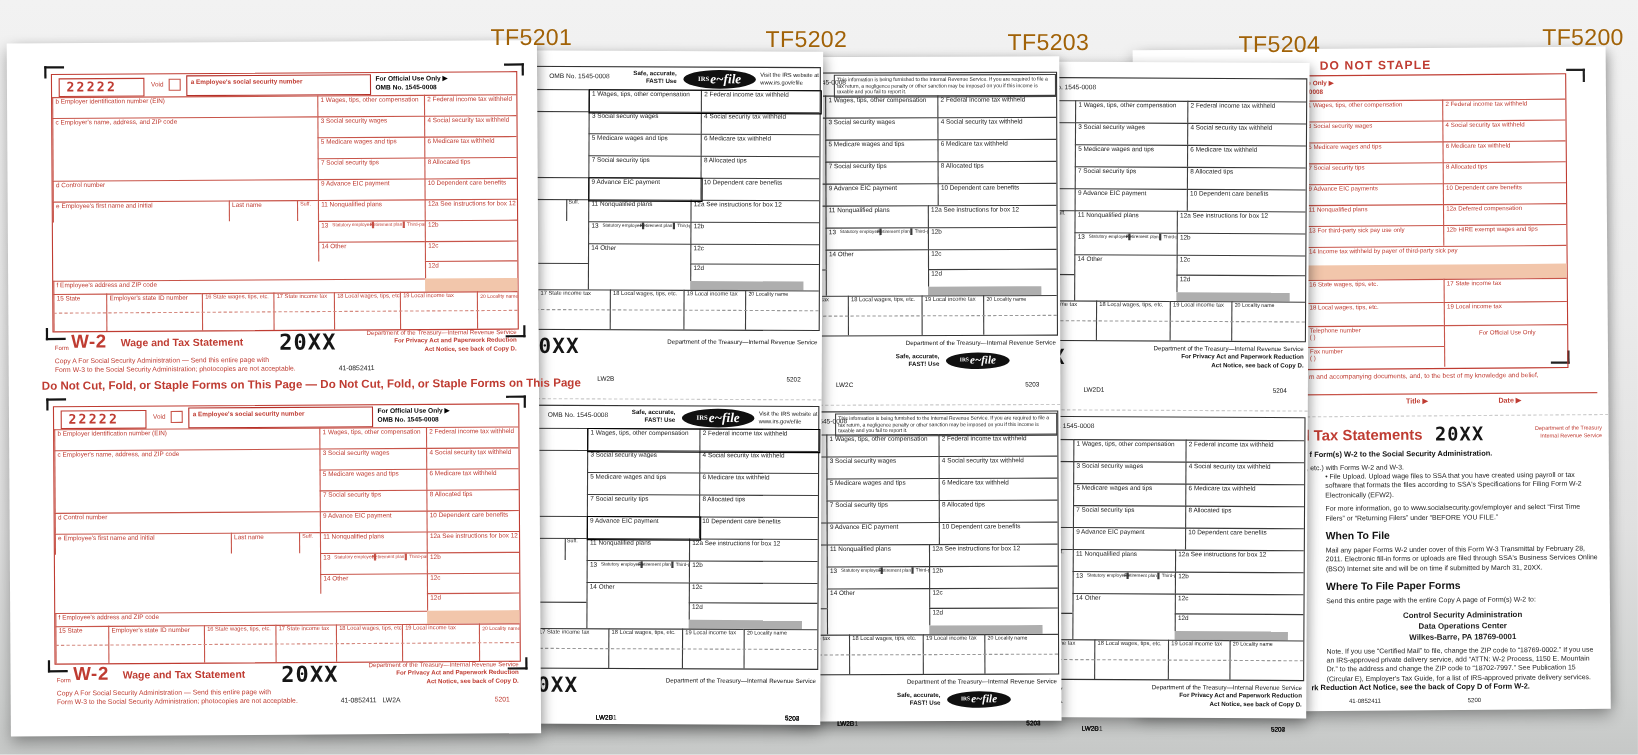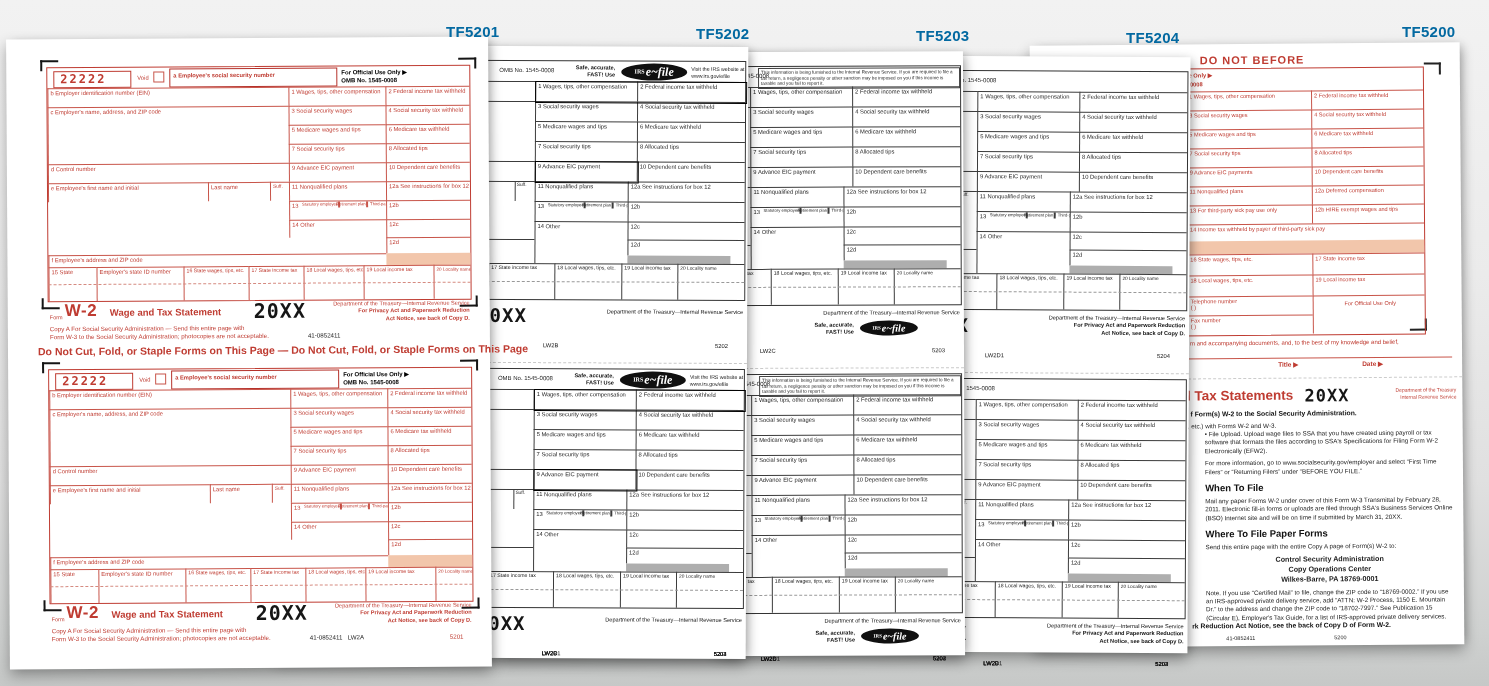--- a/index.html
+++ b/index.html
@@ -1,19 +1,19 @@
 <!DOCTYPE html>
 <html><head>
 <meta charset="utf-8">
 <style>
   html,body{margin:0;padding:0}
   body{width:1489px;height:686px;overflow:hidden;position:relative;
        background:linear-gradient(180deg,#f2f2f2 0%,#ebebeb 40%,#e0e0e0 70%,#cfd1d0 92%,#c6c8c7 100%);
        font-family:"Liberation Sans",sans-serif;}
-  .tf{position:absolute;font-weight:bold;font-size:15px;color:#0369a1;z-index:60;letter-spacing:.3px}
+  .tf{position:absolute;font-weight:normal;font-size:21px;color:#a16207;z-index:60;letter-spacing:.3px}
   .page{position:absolute;background:#fff;box-shadow:0 6px 14px rgba(0,0,0,.32),5px 0 10px -4px rgba(0,0,0,.2)}
   .p1{left:8px;top:38px;width:482px;height:630px;z-index:50;transform:rotate(-.35deg)}
   .p2{left:277px;top:46px;width:470px;height:612px;z-index:40;transform:rotate(.25deg)}
   .p3{left:494px;top:52px;width:470px;height:604px;z-index:30;transform:rotate(-.2deg)}
   .p4{left:719px;top:56px;width:470px;height:596px;z-index:20;transform:rotate(.3deg)}
   .p5{left:1032px;top:44px;width:430px;height:602px;z-index:10;transform:rotate(-.45deg)}
   .half{position:absolute;left:0;width:100%;height:300px}
   
   .c{position:absolute;box-sizing:border-box;border-left:1px solid #3c3c3c;border-top:1px solid #3c3c3c;
      font-size:5.8px;line-height:1.1;padding:1px 0 0 2px;color:#1d1d1d;overflow:hidden;white-space:nowrap}
@@ -604,21 +604,21 @@
     <span class="codeln ob v-p2" style="left:438px;top:282px">5202</span>
     <span class="codeln ob v-p3" style="left:266px;top:282px">LW2C</span>
     <span class="codeln ob v-p3" style="left:438px;top:282px">5203</span>
     <span class="codeln ob v-p4" style="left:266px;top:282px">LW2D1</span>
     <span class="codeln ob v-p4" style="left:438px;top:282px">5204</span>
   </div>
 </div>
   </div>
 
   <div class="page p5">
-    <div class="dns" style="left:170px;top:10px">DO NOT BEFORE</div>
+    <div class="dns" style="left:170px;top:10px">DO NOT STAPLE</div>
     <div class="wcm t"></div>
     <div class="wcm b"></div>
     <div class="wform">
       <span class="rt b" style="left:63px;top:3px">For Official Use Only ▶</span>
       <span class="rt b" style="left:63px;top:12px">OMB No. 1545-0008</span>
       <div class="c" style="left:100px;top:22px;width:125px;height:19px">1  Wages, tips, other compensation</div>
       <div class="c" style="left:225px;top:22px;width:112px;height:19px">2  Federal income tax withheld</div>
       <div class="c" style="left:100px;top:41px;width:125px;height:19px">3  Social security wages</div>
       <div class="c" style="left:225px;top:41px;width:112px;height:19px">4  Social security tax withheld</div>
       <div class="c" style="left:100px;top:60px;width:125px;height:19px">5  Medicare wages and tips</div>
@@ -669,20 +669,20 @@
       <div>ess</div>
       <div class="mt3">d submit up</div>
     </div>
     <div class="instr" style="left:172px;top:386px;width:248px">
       <p>• File Upload. Upload wage files to SSA that you have created using payroll or tax software that formats the files according to SSA's Specifications for Filing Form W-2 Electronically (EFW2).</p>
       <p>For more information, go to www.socialsecurity.gov/employer and select “First Time Filers” or “Returning Filers” under “BEFORE YOU FILE.”</p>
       <h4>When To File</h4>
       <p>Mail any paper Forms W-2 under cover of this Form W-3 Transmittal by February 28, 2011. Electronic fill-in forms or uploads are filed through SSA's Business Services Online (BSO) Internet site and will be on time if submitted by March 31, 20XX.</p>
       <h4>Where To File Paper Forms</h4>
       <p>Send this entire page with the entire Copy A page of Form(s) W-2 to:</p>
-      <div class="addr"><span>Control Security Administration</span><br><span>Copy Operations Center</span><br><span>Wilkes-Barre, PA 18769-0001</span></div>
+      <div class="addr"><span>Control Security Administration</span><br><span>Data Operations Center</span><br><span>Wilkes-Barre, PA 18769-0001</span></div>
       <p>Note. If you use “Certified Mail” to file, change the ZIP code to “18769-0002.” If you use an IRS-approved private delivery service, add “ATTN: W-2 Process, 1150 E. Mountain Dr.” to the address and change the ZIP code to “18702-7997.” See Publication 15 (Circular E), Employer's Tax Guide, for a list of IRS-approved private delivery services.</p>
     </div>
     <span class="frag b" style="left:158px;top:578px;font-size:6.8px;color:#111">rk Reduction Act Notice, see the back of Copy D of Form W-2.</span>
     <span class="frag" style="left:192px;top:591px;font-size:5.5px;color:#1d1d1d">41-0852411</span>
     <span class="frag" style="left:300px;top:591px;font-size:5.5px;color:#1d1d1d">5200</span>
   </div>
 </div>
 
 </body></html>

